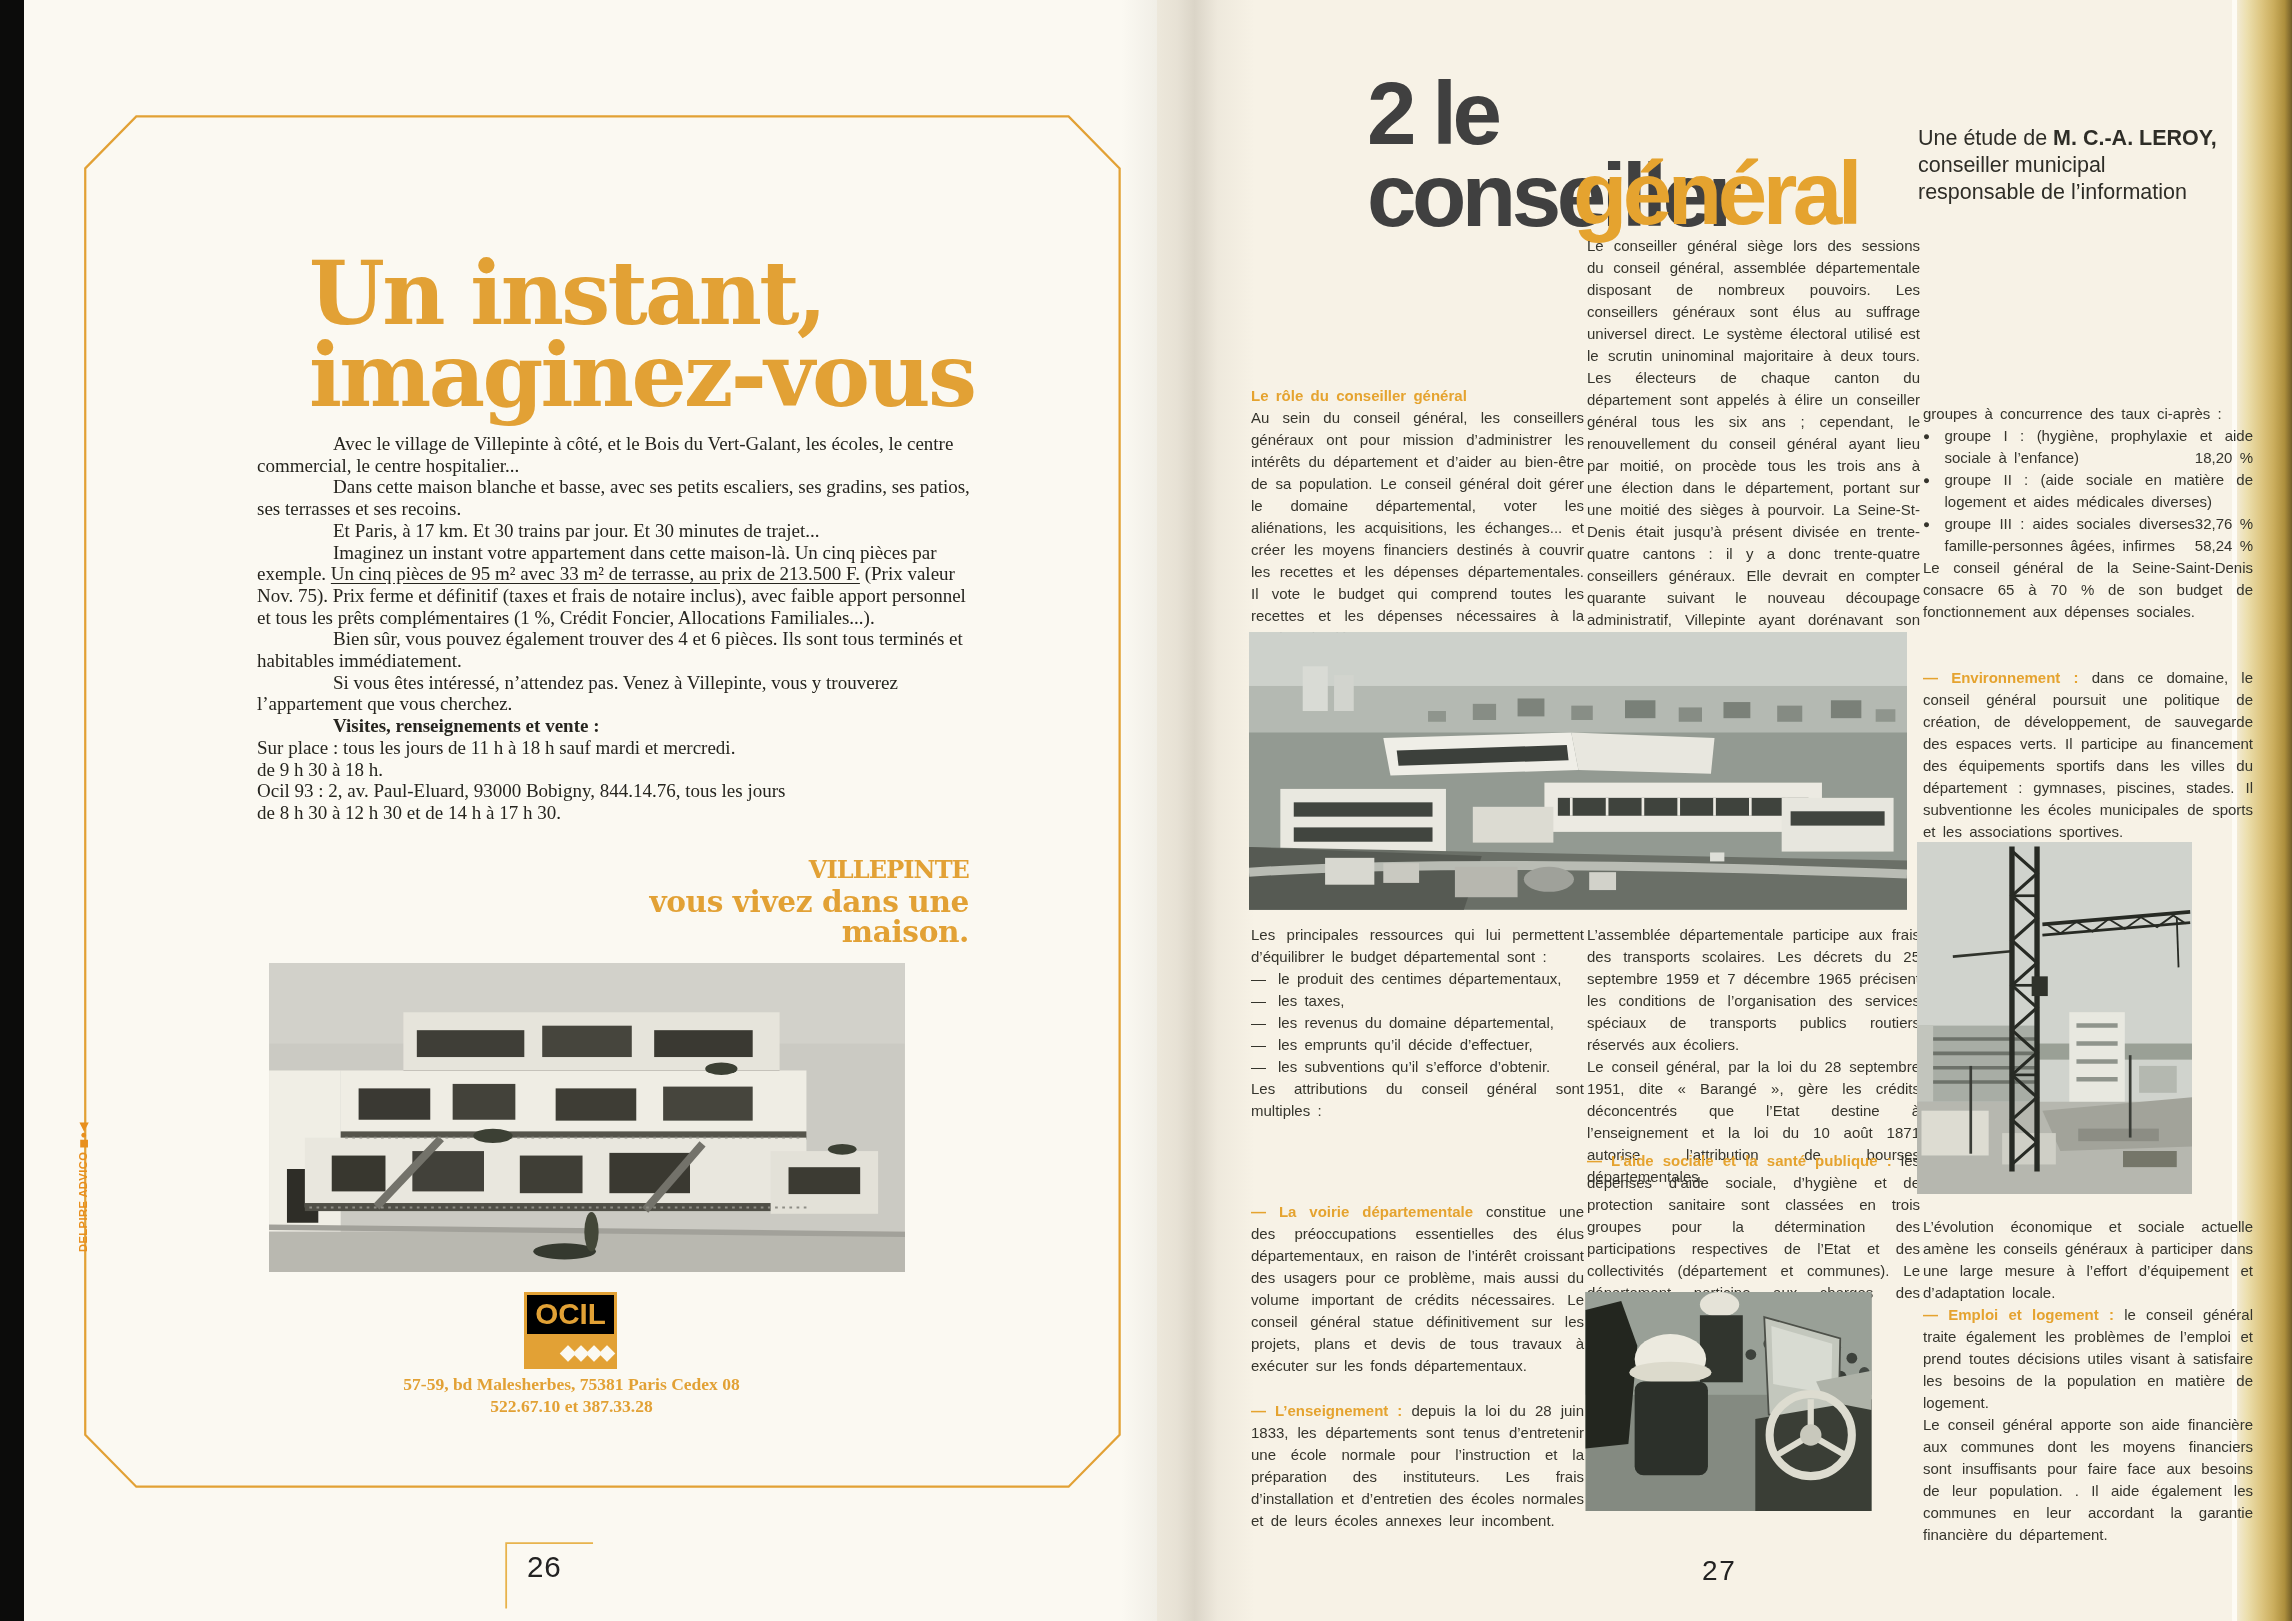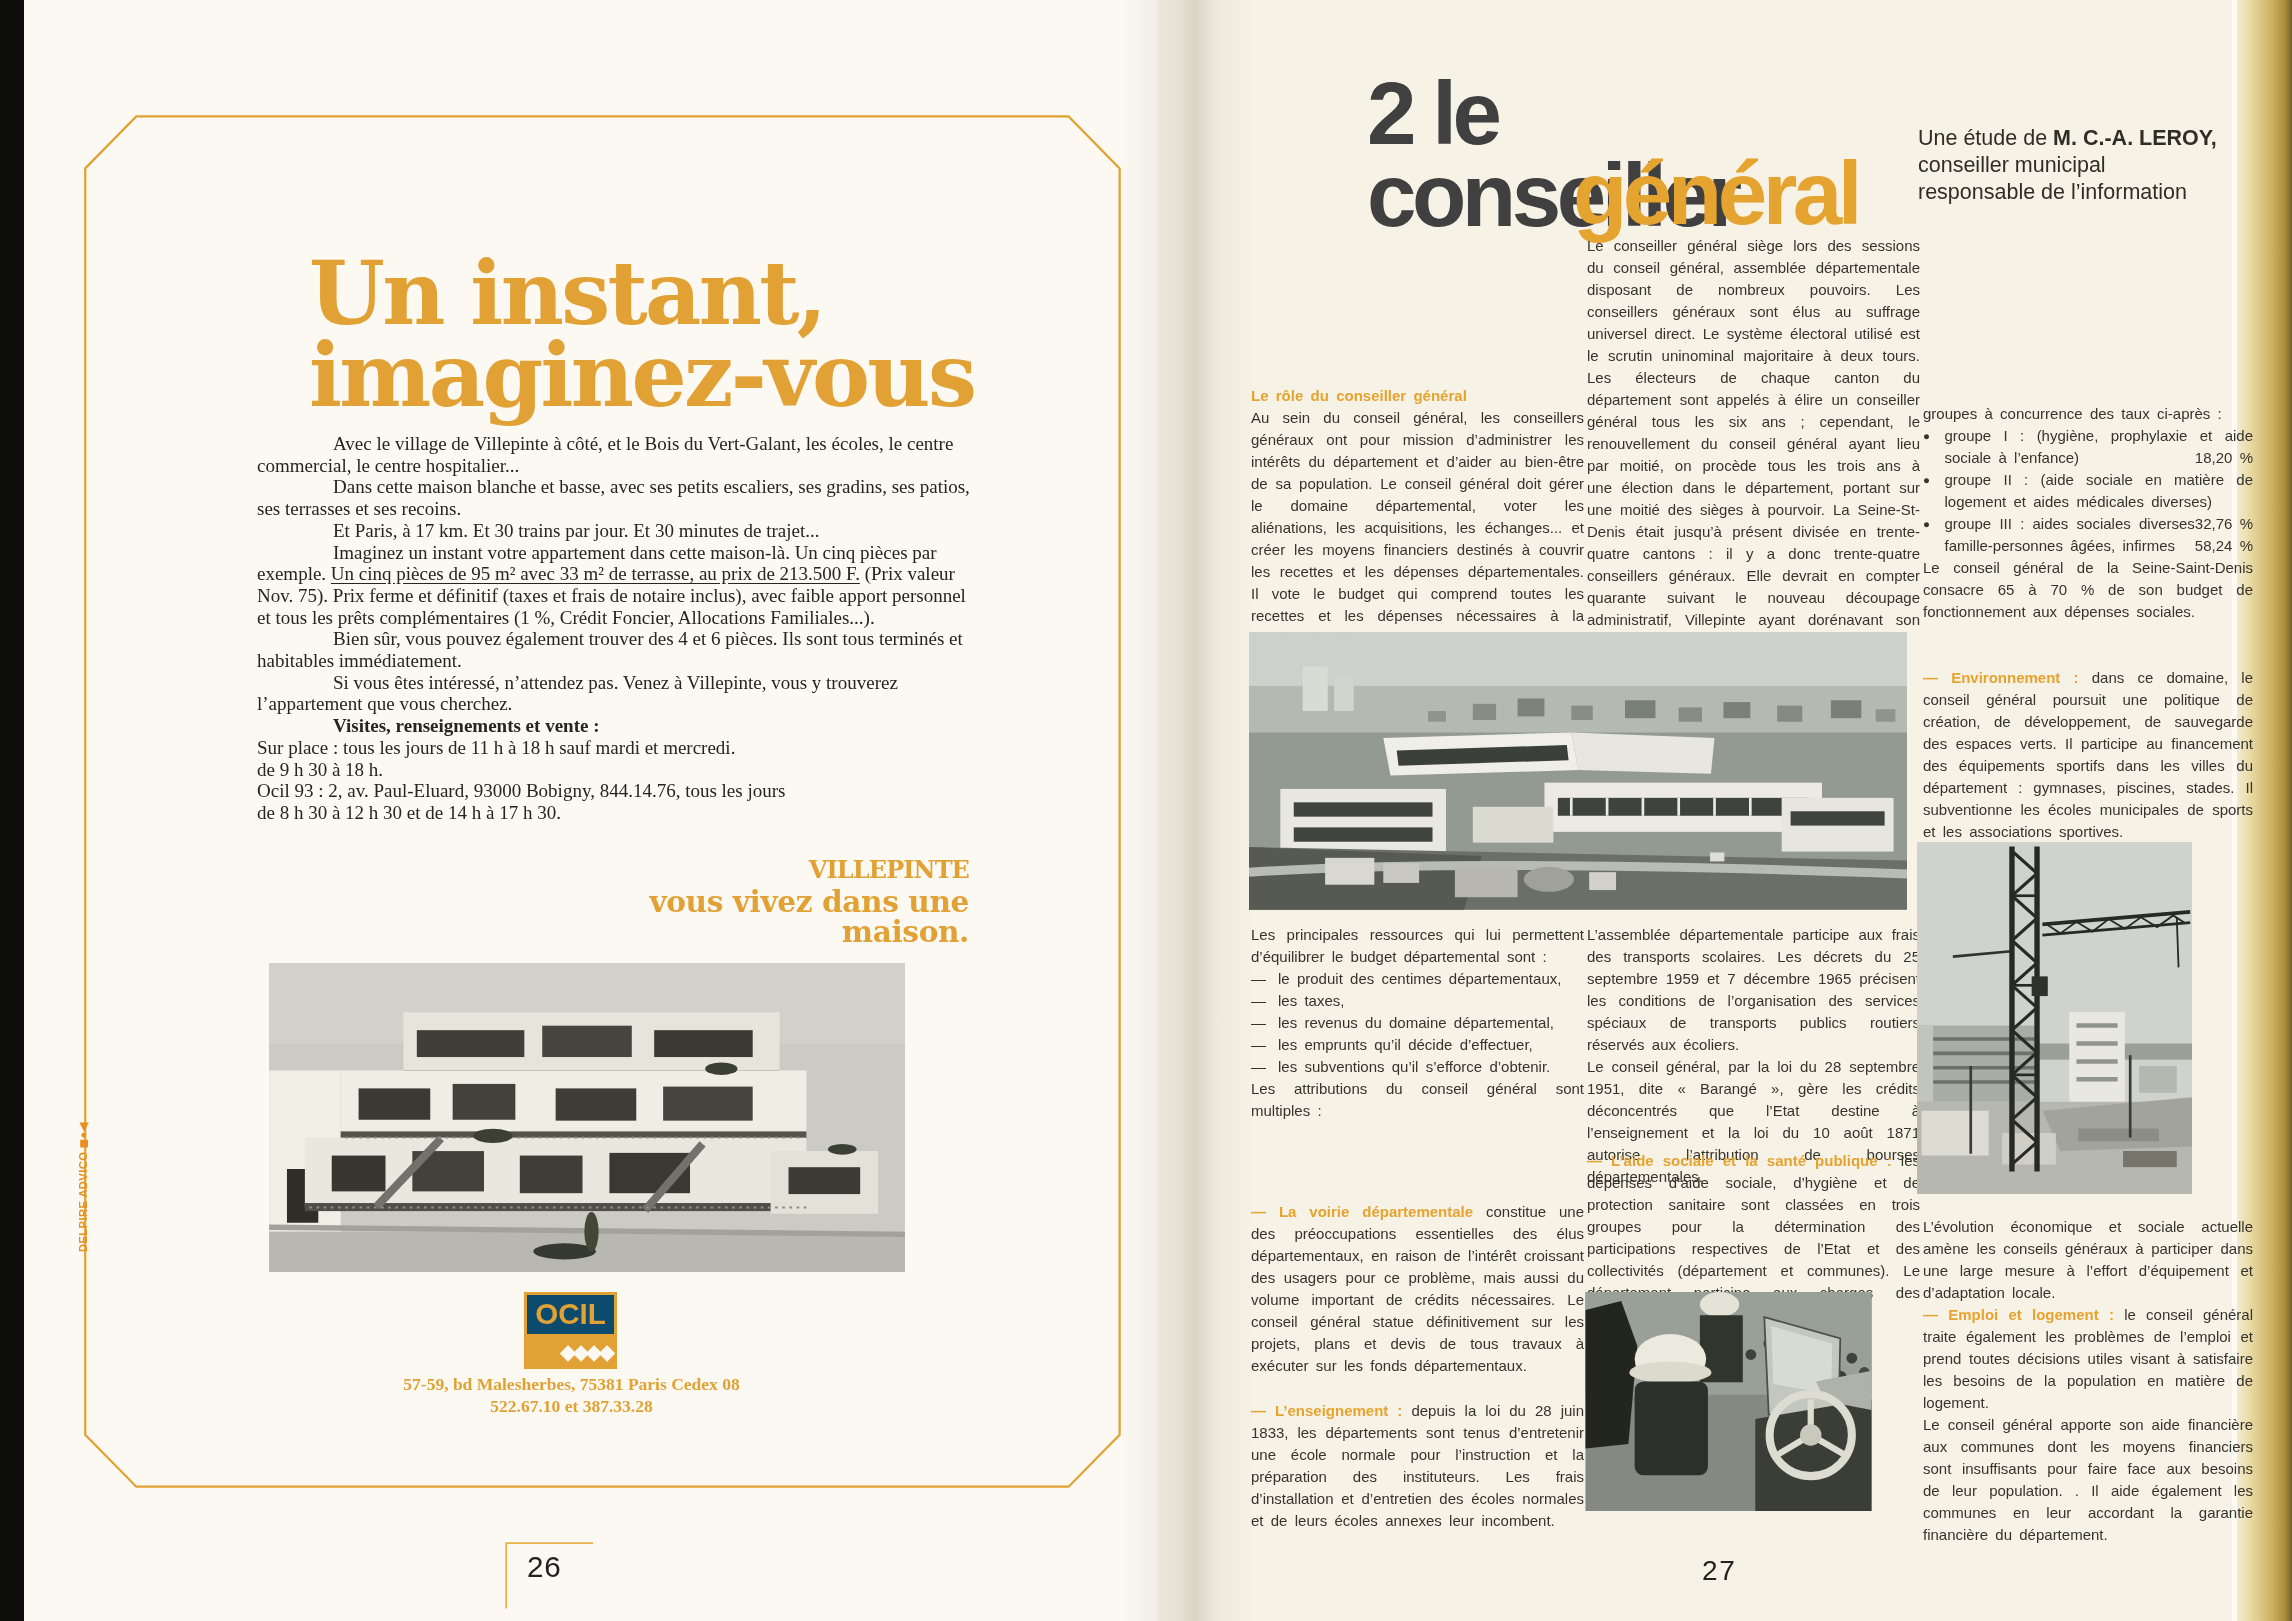--- a/index.html
+++ b/index.html
@@ -21,21 +21,21 @@
     font-family:"Liberation Serif",serif;font-size:19px;line-height:21.7px;text-align:left;}
   #ad-body p{margin:0;text-indent:76px;}
   .u{text-decoration:underline;text-underline-offset:2.7px;}
   #contact-heading{font-weight:bold;margin-top:6.3px;}
   .contact-line{text-indent:0;}
   #brand-block{left:573px;top:853px;width:396px;text-align:right;color:#e2a135;
     font-family:"DejaVu Serif",serif;font-weight:bold;}
   #brand-name{font-size:24px;line-height:34px;letter-spacing:-0.9px;}
   #brand-slogan{font-size:29.6px;line-height:29.6px;letter-spacing:-0.4px;}
   #ocil-logo{left:524px;top:1292px;width:93px;}
-  #ocil-top{box-sizing:border-box;height:45px;background:#0c4a6e;border:3.6px solid #e2a135;
+  #ocil-top{box-sizing:border-box;height:45px;background:#000000;border:3.6px solid #e2a135;
     text-align:center;font-weight:bold;font-size:29.6px;line-height:38px;color:#e2a135;letter-spacing:0px;}
   #ocil-bottom{height:32px;background:#e2a135;color:#fbf9f2;text-align:right;
     font-size:21.5px;line-height:30px;letter-spacing:-3.6px;padding-right:5.4px;box-sizing:border-box;}
   #ocil-address{left:399px;top:1374px;width:345px;text-align:center;color:#e2a135;
     font-family:"Liberation Serif",serif;font-weight:bold;font-size:17.5px;line-height:21.5px;}
   #page-num-left{left:527px;top:1550px;font-size:29.6px;color:#222;letter-spacing:0.9px;}
   #agency-credit{left:77px;top:1252px;width:134px;color:#e88f1d;font-weight:bold;
     font-size:11.2px;letter-spacing:0.4px;transform:rotate(-90deg);transform-origin:0 0;white-space:nowrap;}
 
   

